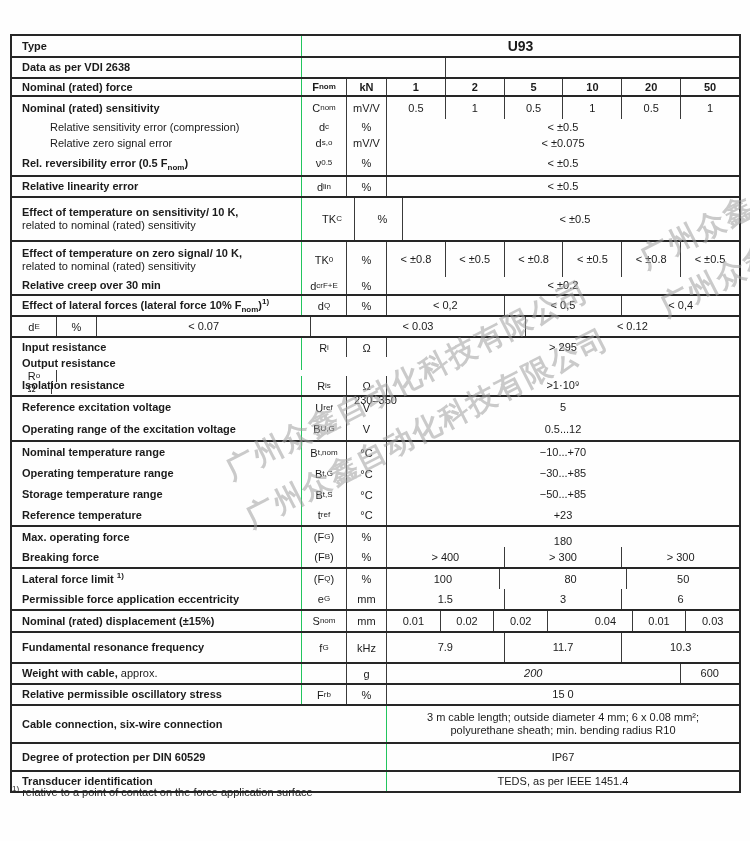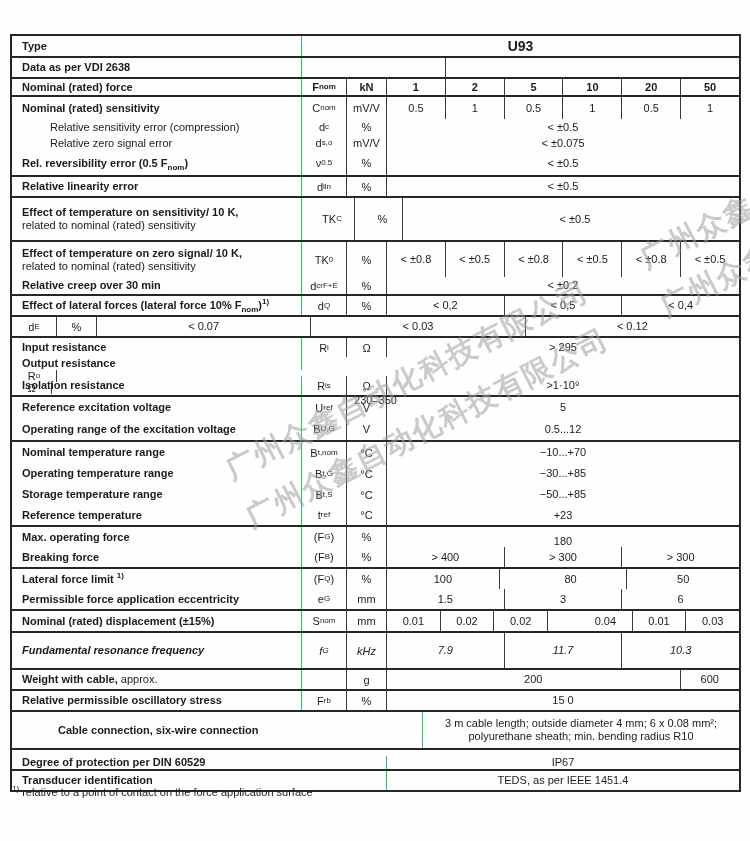--- a/index.html
+++ b/index.html
@@ -436,21 +436,21 @@
             <div class="vcell" style="flex-grow: 1;">0.01</div>
             <div class="vcell" style="flex-grow: 1;">0.02</div>
             <div class="vcell" style="flex-grow: 1;">0.02</div>
             <div class="vcell" style="flex-grow: 1; padding-left: 31px;">0.04</div>
             <div class="vcell" style="flex-grow: 1;">0.01</div>
             <div class="vcell" style="flex-grow: 1;">0.03</div>
           </div>
         </div>
       </div>
       <div class="group">
-        <div class="line" style="height: 35px; font-style: italic;">
+        <div class="line" style="height: 29px;">
           <div class="c c-lbl">
             <div class="lline"><span>Fundamental resonance frequency</span></div>
           </div>
           <div class="c c-sym">
             <span>f</span>
             <sub>G</sub>
           </div>
           <div class="c c-unit">kHz</div>
           <div class="c-vals">
             <div class="vcell" style="flex-grow: 2;">7.9</div>
@@ -462,55 +462,55 @@
       <div class="group">
         <div class="line" style="height: 19px;">
           <div class="c c-lbl">
             <div class="lline"><span>Weight with cable,</span><span class="light"> approx.</span></div>
           </div>
           <div class="c c-sym">
             <span></span>
           </div>
           <div class="c c-unit">g</div>
           <div class="c-vals">
-            <div class="vcell" style="flex-grow: 5;">200</div>
+            <div class="vcell" style="flex-grow: 5; font-style: italic;">200</div>
             <div class="vcell" style="flex-grow: 1;">600</div>
           </div>
         </div>
       </div>
       <div class="group">
         <div class="line" style="height: 19px;">
           <div class="c c-lbl">
             <div class="lline"><span>Relative permissible oscillatory stress</span></div>
           </div>
           <div class="c c-sym">
             <span>F</span>
             <sub>rb</sub>
           </div>
           <div class="c c-unit">%</div>
           <div class="c-vals">
             <div class="vcell" style="flex-grow: 6;">15 0</div>
           </div>
         </div>
       </div>
       <div class="group">
-        <div class="line" style="height: 36px; padding-left: 36px;">
+        <div class="line" style="height: 36px;">
           <div class="c c-lbl wide-lbl">
             <div class="lline"><span>Cable connection, six-wire connection</span></div>
           </div>
           <div class="c-vals">
             <div class="vcell" style="flex-grow: 6;">
               <div class="vline">3 m cable length; outside diameter 4 mm;  6 x 0.08 mm²;</div>
               <div class="vline">polyurethane sheath; min. bending radius R10</div>
             </div>
           </div>
         </div>
       </div>
       <div class="group">
-        <div class="line" style="height: 19px; align-items: flex-end;">
+        <div class="line" style="height: 26px;">
           <div class="c c-lbl wide-lbl">
             <div class="lline"><span>Degree of protection per DIN 60529</span></div>
           </div>
           <div class="c-vals">
             <div class="vcell" style="flex-grow: 6;">
               <div class="vline">IP67</div>
             </div>
           </div>
         </div>
       </div>

